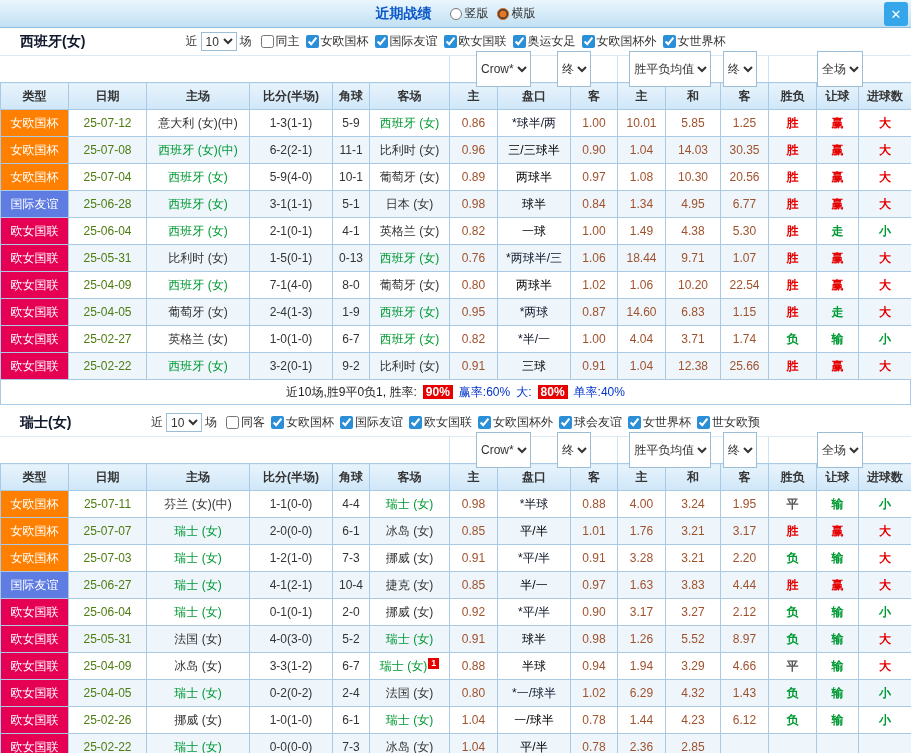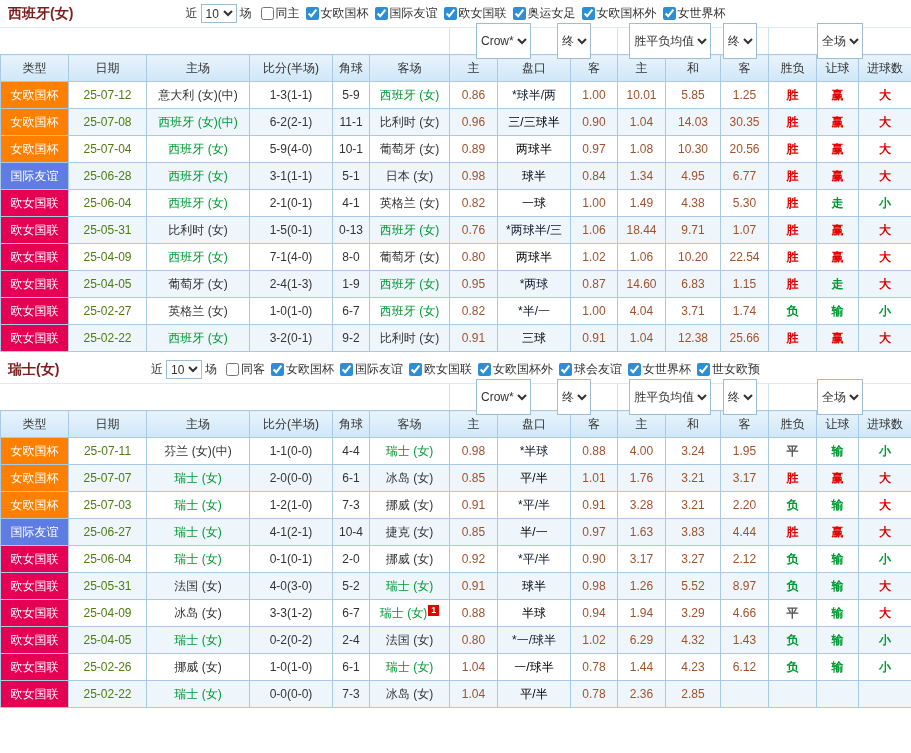--- a/index.html
+++ b/index.html
@@ -8,35 +8,35 @@
   
   .titlebar{height:28px;background:linear-gradient(#eaf6fe,#c2e0f3);border-bottom:1px solid #8ebcde;
     display:flex;align-items:center;justify-content:center;position:relative}
   .tb-title{color:#0a58c8;font-weight:bold;font-size:14px;margin-right:10px}
   .tb-radio{display:inline-flex;align-items:center;gap:3px;margin-left:8px;color:#333;cursor:pointer}
   .tb-radio input{width:12px;height:12px;accent-color:#e87722}
   .closebtn{position:absolute;right:3px;top:2px;width:24px;height:24px;background:#35a6ea;color:#fff;
     border-radius:3px;display:flex;align-items:center;justify-content:center;font-size:13px;cursor:pointer}
   
   .filter-row{height:27px;display:flex;align-items:center;position:relative;padding:0 8px}
-  .team-title{position:absolute;left:8px;font-weight:bold;font-size:14px;color:#7f1d1d}
+  .team-title{position:absolute;left:20px;font-weight:bold;font-size:14px;color:#0f172a}
   .filters{margin:0 auto;display:flex;align-items:center;gap:3px;white-space:nowrap}
   .filters select{height:19px;font-size:12px;border:1px solid #9bbdd6;background:#fff;color:#333}
   .cb{display:inline-flex;align-items:center;gap:2px;margin-left:6px;cursor:pointer}
   .cb input{width:13px;height:13px;accent-color:#2b8fd8}
   
   .select-row{height:27px;display:flex;align-items:stretch;border-top:1px solid #dceaf5}
   .select-row .sp{width:449px}
   .grp{display:flex;align-items:center;justify-content:space-evenly;border-left:1px solid #cfe2f1}
   .g1{width:168px}.g2{width:151px}.g3{width:143px}
   .grp select{height:36px;font-size:12px;border:1px solid #9bbdd6;background:#fff;color:#333;max-width:95px}
   
   table{width:911px;border-collapse:collapse;table-layout:fixed}
   th,td{border:1px solid #aac9e4;text-align:center;height:27px;padding:0;overflow:hidden;white-space:nowrap}
-  thead th{background:linear-gradient(#e8f4fc,#cfe7f8);color:#333;font-weight:normal}
+  thead th{background:linear-gradient(#e8f4fc,#cfe7f8);color:#333;font-weight:bold}
   tbody tr:nth-child(even){background:#eef6fc}
   .c-orange{background:#ff8000;color:#fff}
   .c-blue{background:#5e7ce2;color:#fff}
   .c-pink{background:#e60054;color:#fff}
   .c-green{color:#009933}
   .c-team{color:#333}
   .c-date{color:#4d7c0f}
   .c-score{color:#333}
   .c-odds{color:#a0522d}
   .c-hcp{color:#000000}
@@ -52,20 +52,34 @@
   .s-dark{color:#222}
   .s-chip{background:#e60000;color:#fff;padding:0 3px;font-weight:bold}
   .s-blue{color:#0033cc}
   .section2{margin-top:4px}
 </style>
 </head>
 <body>
 
 <div class="win">
 
+  <div class="titlebar">
+    <span class="tb-title">近期战绩</span>
+    <label class="tb-radio">
+      <input type="radio" name="layoutmode" style="">
+      <span>竖版</span>
+    </label>
+    <label class="tb-radio">
+      <input type="radio" name="layoutmode" checked="" style="">
+      <span>横版</span>
+    </label>
+    <div class="closebtn">
+      <span>✕</span>
+    </div>
+  </div>
 
   <div class="section">
     <div class="filter-row">
       <span class="team-title">西班牙(女)</span>
       <div class="filters">
         <span>近</span>
         <select><option>10</option></select>
         <span>场</span>
         <span class="boxes"><label class="cb">
               <input type="checkbox" style="">
@@ -308,20 +322,28 @@
             <td class="c-odds">0.91</td>
             <td class="c-odds">1.04</td>
             <td class="c-odds">12.38</td>
             <td class="c-odds">25.66</td>
             <td class="c-red">胜</td>
             <td class="c-red">赢</td>
             <td class="c-red">大</td>
           </tr>
         </tbody>
     </table>
+    <div class="summary">
+        <span class="s-dark">近10场,胜9平0负1, 胜率:</span>
+        <span class="s-chip">90%</span>
+        <span class="s-blue">赢率:60%</span>
+        <span class="s-blue">大:</span>
+        <span class="s-chip">80%</span>
+        <span class="s-blue">单率:40%</span>
+      </div>
   </div>
 
   <div class="section section2">
     <div class="filter-row">
       <span class="team-title">瑞士(女)</span>
       <div class="filters">
         <span>近</span>
         <select><option>10</option></select>
         <span>场</span>
         <span class="boxes"><label class="cb">

